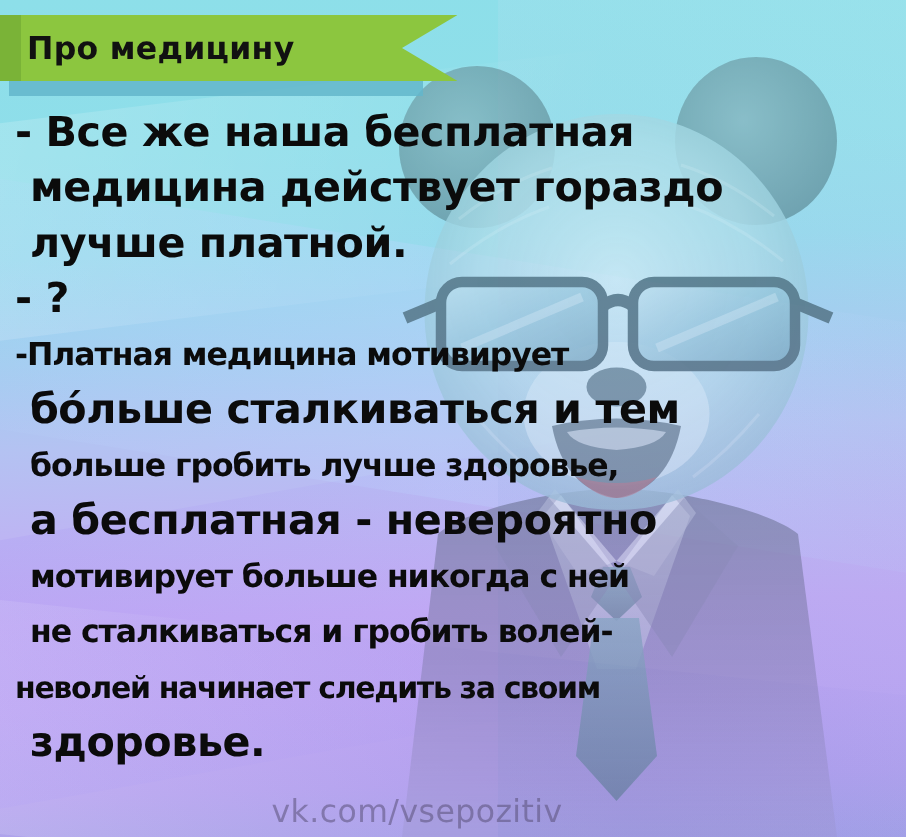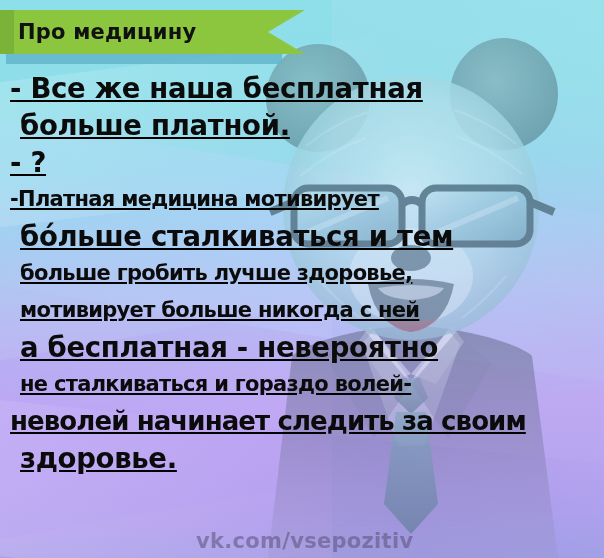--- a/index.html
+++ b/index.html
@@ -76,40 +76,39 @@
     font-family:"DejaVu Sans","Liberation Sans",sans-serif;
     font-weight:700;font-size:21px;color:#111;
     letter-spacing:.2px;white-space:nowrap;
   }
 
   
   .joke{
     position:absolute;left:0;top:70px;width:604px;
     padding:0 4px 0 10px;
     box-sizing:border-box;
-    text-decoration:underline;
   }
   .line{
     font-family:"DejaVu Sans","Liberation Sans",sans-serif;
     font-weight:700;
     font-size:27.5px;
     line-height:37px;
     color:#0b0b0b;
     white-space:pre;
     letter-spacing:-0.3px;
   }
   .line.ind-sm{padding-left:10px;}
   .line.tight{font-size:21px;letter-spacing:-0.7px;}
-  .line.tighter{font-size:26px;letter-spacing:-0.9px;}
+  .line.tighter{font-size:20px;letter-spacing:-0.9px;}
 
   
   .watermark{
-    position:absolute;left:196px;top:529px;
-    font-family:"DejaVu Sans","Liberation Sans",sans-serif;
-    font-weight:700;font-size:21px;
+    position:absolute;left:181px;top:529px;
+    font-family:"DejaVu Sans","Liberation Sans",sans-serif;
+    font-weight:400;font-size:21px;
     color:rgba(90,80,120,.55);
     letter-spacing:.3px;
     white-space:nowrap;
   }
 </style>
 </head>
 <body>
 
 <div id="meme">
 
@@ -204,27 +203,28 @@
 
   <div class="ribbon-wrap">
     <div class="ribbon-shadow"></div>
     <div class="ribbon"></div>
     <div class="ribbon-fold"></div>
     <div class="ribbon-title">Про медицину</div>
   </div>
 
   <div class="joke">
     <div class="line">- Все же наша бесплатная</div>
-    <div class="line ind-sm">больше платной.</div>
+    <div class="line ind-sm">медицина действует гораздо</div>
+    <div class="line ind-sm">лучше платной.</div>
     <div class="line">- ?</div>
     <div class="line tight">-Платная медицина мотивирует</div>
     <div class="line ind-sm">бо́льше сталкиваться и тем</div>
     <div class="line ind-sm tight">больше гробить лучше здоровье,</div>
+    <div class="line ind-sm">а бесплатная - невероятно</div>
     <div class="line ind-sm tight">мотивирует больше никогда с ней</div>
-    <div class="line ind-sm">а бесплатная - невероятно</div>
-    <div class="line ind-sm tight">не сталкиваться и гораздо волей-</div>
+    <div class="line ind-sm tight">не сталкиваться и гробить волей-</div>
     <div class="line tighter">неволей начинает следить за своим</div>
     <div class="line ind-sm">здоровье.</div>
   </div>
 
   <div class="watermark">vk.com/vsepozitiv</div>
 
 </div>
 
 </body></html>

